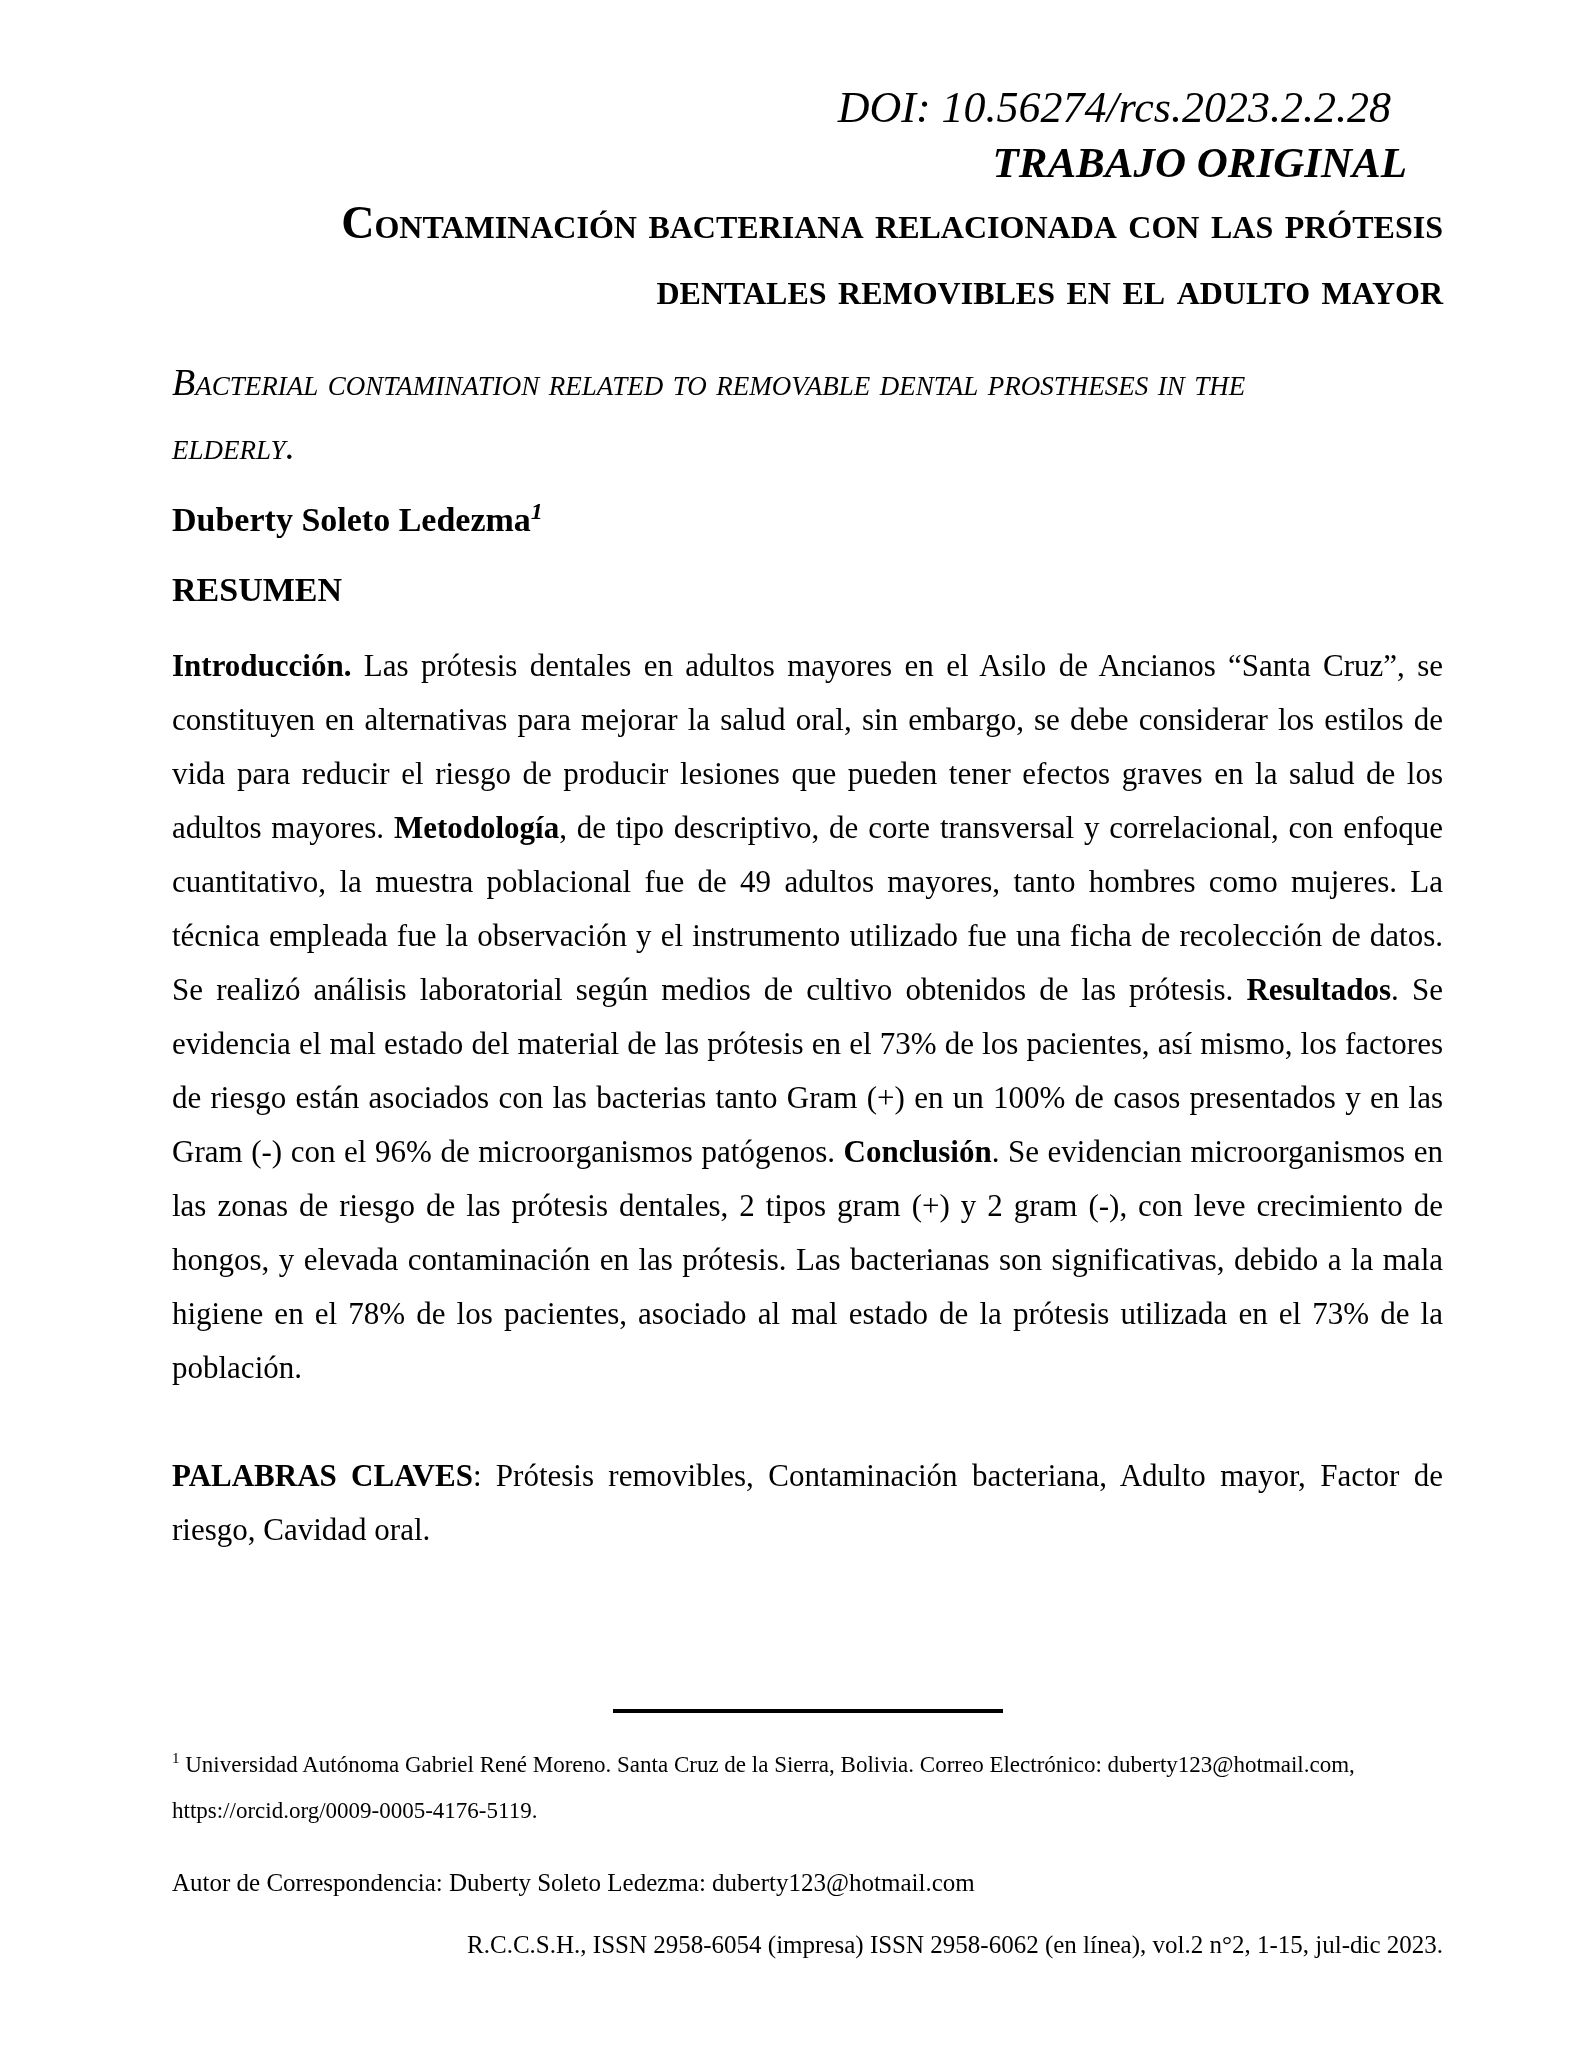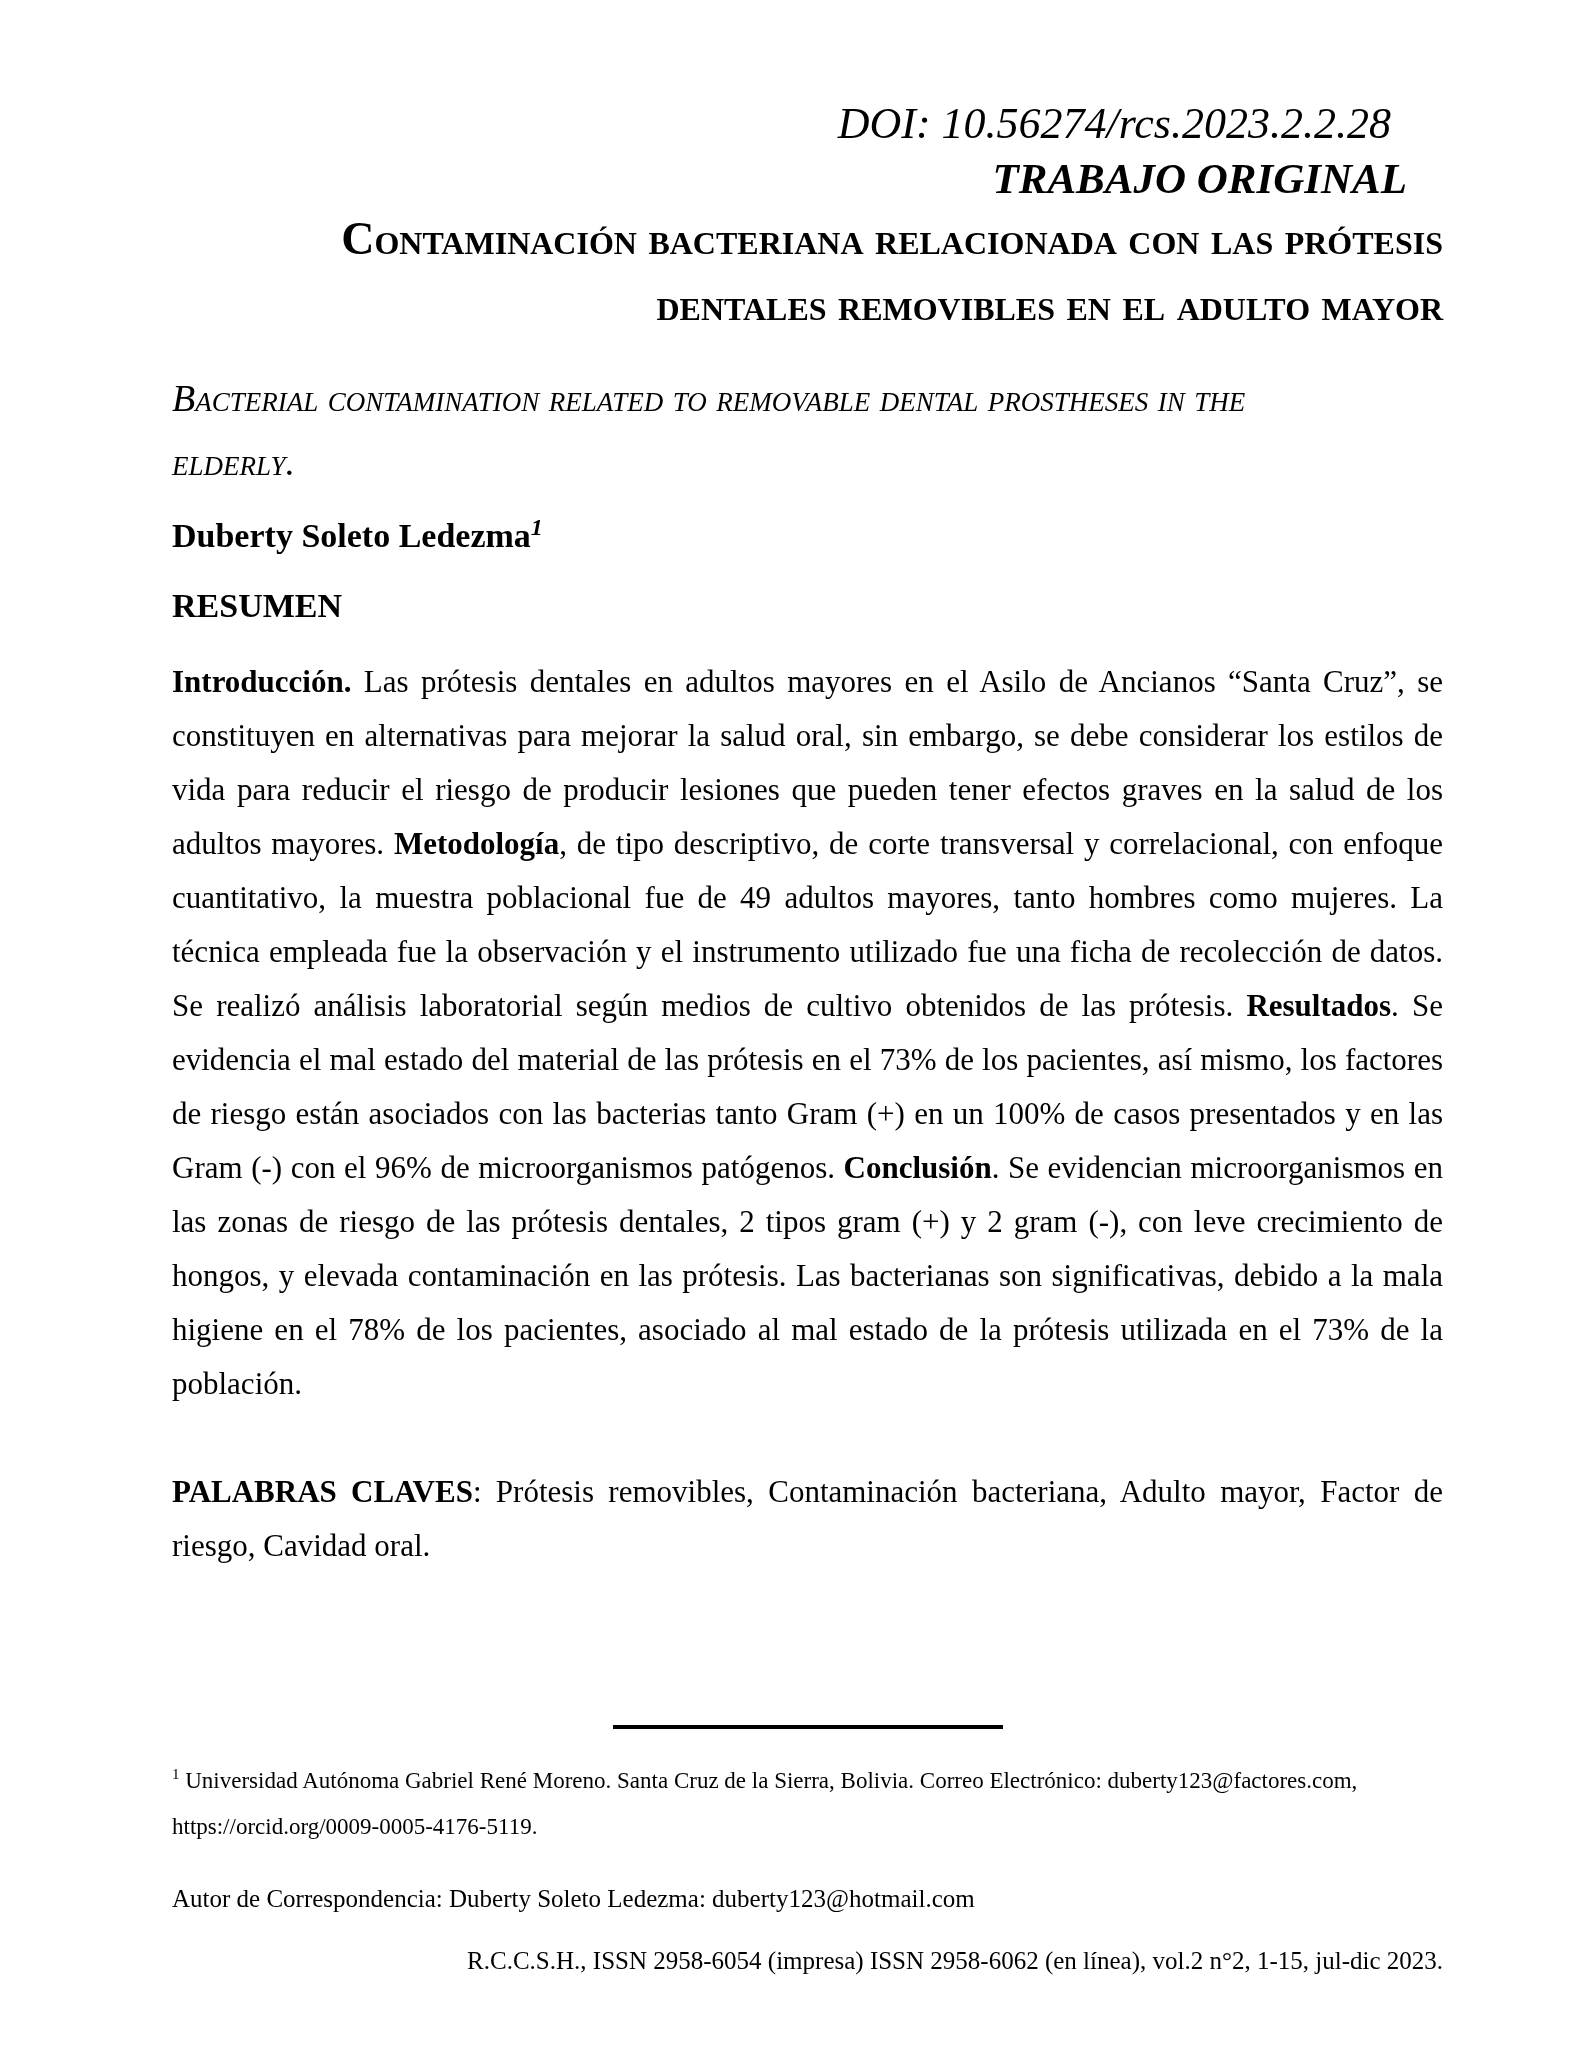--- a/index.html
+++ b/index.html
@@ -1,21 +1,21 @@
 <!DOCTYPE html>
 <html><head>
 <meta charset="utf-8">
 <style>
   html,body{margin:0;padding:0;background:#ffffff;}
   .page{
     position:relative;
     width:1588px;
     height:2056px;
     box-sizing:border-box;
-    padding:16px 145px 0 172px;
+    padding:0 145px 0 172px;
     background:#ffffff;
     color:#000000;
     font-family:"Liberation Serif","DejaVu Serif",serif;
     overflow:hidden;
   }
   .doi-line{
     margin-top:80px;
     line-height:56px;
     font-size:44px;
     font-style:italic;
@@ -129,21 +129,21 @@
   <div class="author-line"><span>Duberty Soleto Ledezma</span><sup>1</sup></div>
 
   <div class="section-heading">RESUMEN</div>
 
   <div class="abstract-paragraph"><span style="font-weight: 700;">Introducción.</span><span> Las prótesis dentales en adultos mayores en el Asilo de Ancianos “Santa Cruz”, se constituyen en alternativas para mejorar la salud oral, sin embargo, se debe considerar los estilos de vida para reducir el riesgo de producir lesiones que pueden tener efectos graves en la salud de los adultos mayores. </span><span style="font-weight: 700;">Metodología</span><span>, de tipo descriptivo, de corte transversal y correlacional, con enfoque cuantitativo, la muestra poblacional fue de 49 adultos mayores, tanto hombres como mujeres. La técnica empleada fue la observación y el instrumento utilizado fue una ficha de recolección de datos. Se realizó análisis laboratorial según medios de cultivo obtenidos de las prótesis. </span><span style="font-weight: 700;">Resultados</span><span>. Se evidencia el mal estado del material de las prótesis en el 73% de los pacientes, así mismo, los factores de riesgo están asociados con las bacterias tanto Gram (+) en un 100% de casos presentados y en las Gram (-) con el 96% de microorganismos patógenos. </span><span style="font-weight: 700;">Conclusión</span><span>. Se evidencian microorganismos en las zonas de riesgo de las prótesis dentales, 2 tipos gram (+) y 2 gram (-), con leve crecimiento de hongos, y elevada contaminación en las prótesis. Las bacterianas son significativas, debido a la mala higiene en el 78% de los pacientes, asociado al mal estado de la prótesis utilizada en el 73% de la población.</span></div>
 
   <div class="keywords-paragraph"><span style="font-weight: 700;">PALABRAS CLAVES</span><span>: Prótesis removibles, Contaminación bacteriana, Adulto mayor, Factor de riesgo, Cavidad oral.</span></div>
 
   <hr class="footnote-separator">
 
-  <div class="footnote-line footnote-first"><sup>1</sup><span> Universidad Autónoma Gabriel René Moreno. Santa Cruz de la Sierra, Bolivia. Correo Electrónico: duberty123@factores.com,</span></div>
+  <div class="footnote-line footnote-first"><sup>1</sup><span> Universidad Autónoma Gabriel René Moreno. Santa Cruz de la Sierra, Bolivia. Correo Electrónico: duberty123@hotmail.com,</span></div>
 
   <div class="footnote-line">https://orcid.org/0009-0005-4176-5119.</div>
 
   <div class="correspondence-line">Autor de Correspondencia: Duberty Soleto Ledezma: duberty123@hotmail.com</div>
 
   <div class="journal-line">R.C.C.S.H., ISSN 2958-6054 (impresa) ISSN 2958-6062 (en línea), vol.2 n°2, 1-15, jul-dic 2023.</div>
 
 </div>
 
 </body></html>

